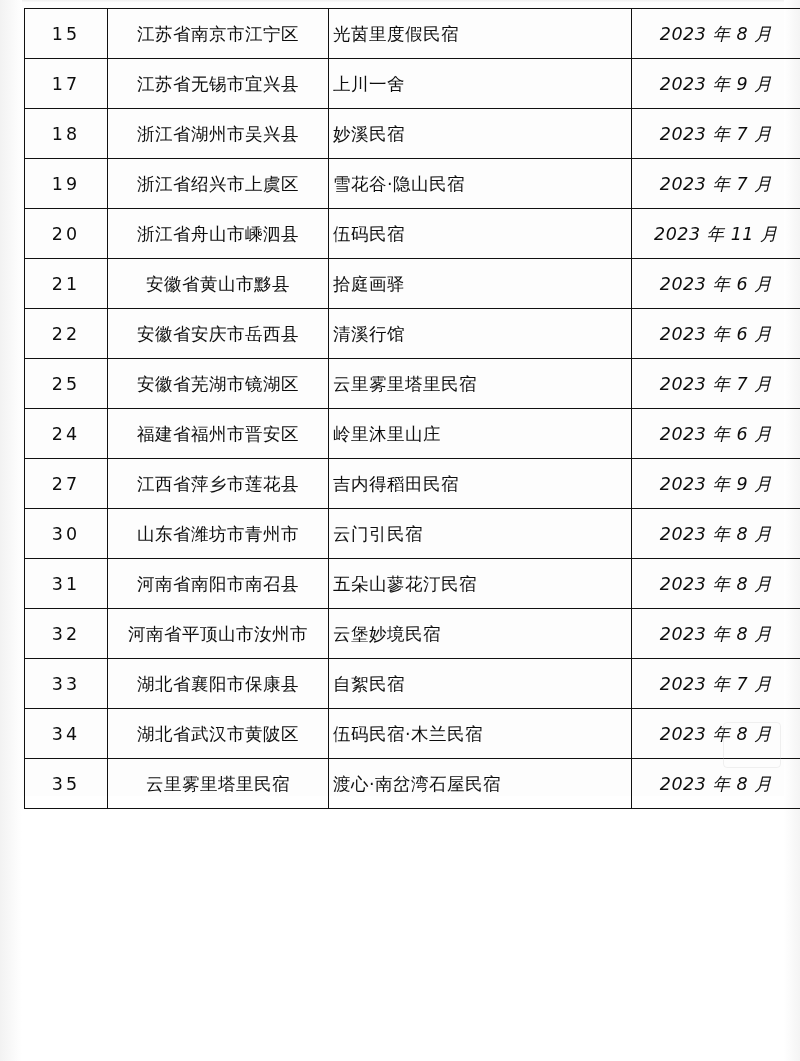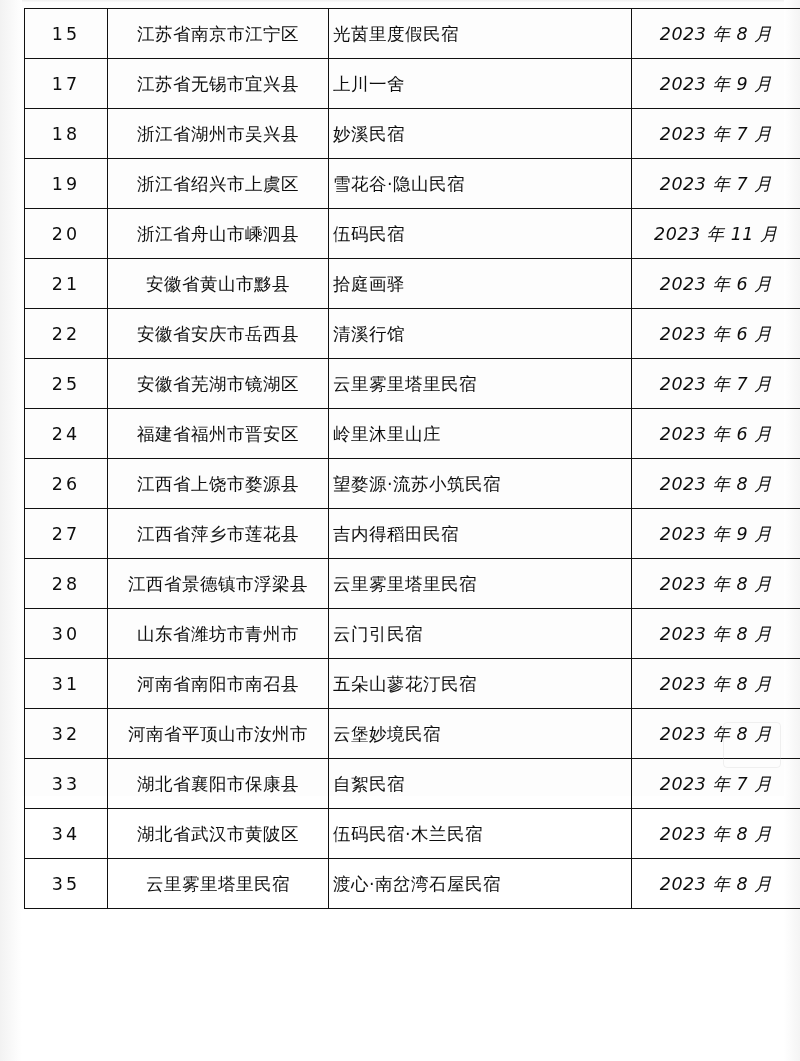--- a/index.html
+++ b/index.html
@@ -164,38 +164,26 @@
         <td class="c-name">云里雾里塔里民宿</td>
         <td class="c-date">2023 年 7 月</td>
       </tr>
       <tr>
         <td class="c-index">24</td>
         <td class="c-region">福建省福州市晋安区</td>
         <td class="c-name">岭里沐里山庄</td>
         <td class="c-date">2023 年 6 月</td>
       </tr>
       <tr>
-        <td class="c-index">26</td>
-        <td class="c-region">江西省上饶市婺源县</td>
-        <td class="c-name">望婺源·流苏小筑民宿</td>
-        <td class="c-date">2023 年 8 月</td>
-      </tr>
-      <tr>
         <td class="c-index">27</td>
         <td class="c-region">江西省萍乡市莲花县</td>
         <td class="c-name">吉内得稻田民宿</td>
         <td class="c-date">2023 年 9 月</td>
       </tr>
       <tr>
-        <td class="c-index">28</td>
-        <td class="c-region">江西省景德镇市浮梁县</td>
-        <td class="c-name">云里雾里塔里民宿</td>
-        <td class="c-date">2023 年 8 月</td>
-      </tr>
-      <tr>
         <td class="c-index">30</td>
         <td class="c-region">山东省潍坊市青州市</td>
         <td class="c-name">云门引民宿</td>
         <td class="c-date">2023 年 8 月</td>
       </tr>
       <tr>
         <td class="c-index">31</td>
         <td class="c-region">河南省南阳市南召县</td>
         <td class="c-name">五朵山蓼花汀民宿</td>
         <td class="c-date">2023 年 8 月</td>

